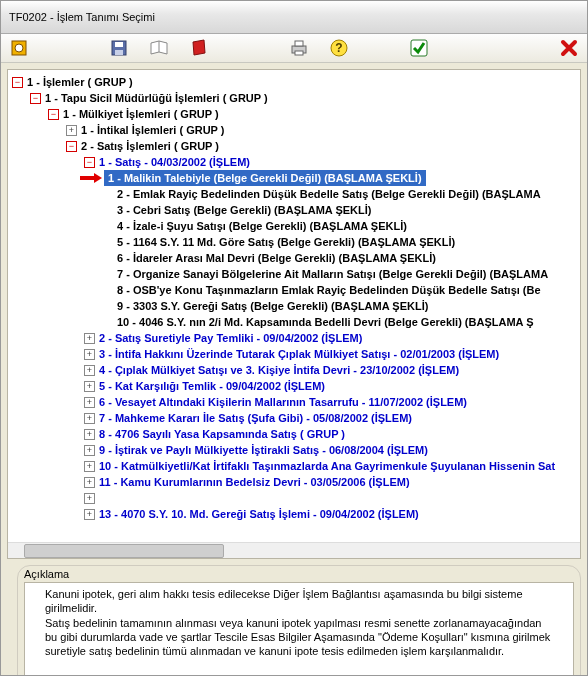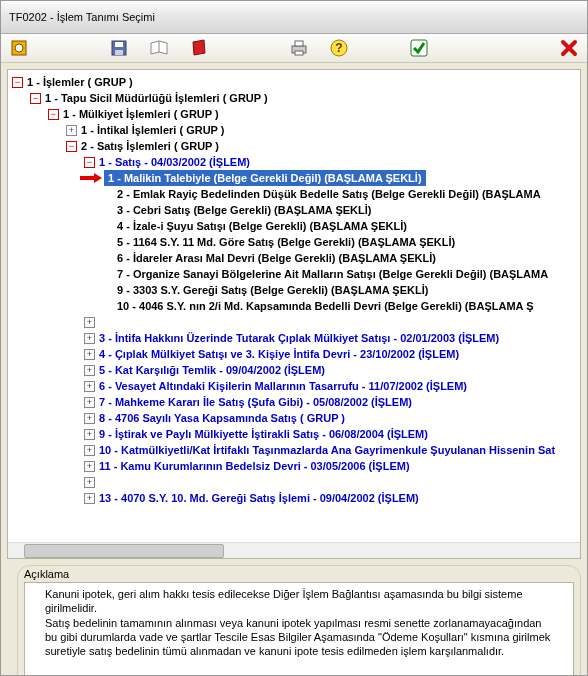--- a/index.html
+++ b/index.html
@@ -239,31 +239,37 @@
         <span class="label black">6 - İdareler Arası Mal Devri (Belge Gerekli) (BAŞLAMA ŞEKLİ)</span>
       </div>
     <div class="node">
         <span class="indent" style="width:90px"></span>
         <span class="dotspace"></span>
         <span class="label black">7 - Organize Sanayi Bölgelerine Ait Malların Satışı (Belge Gerekli Değil) (BAŞLAMA</span>
       </div>
     <div class="node">
         <span class="indent" style="width:90px"></span>
         <span class="dotspace"></span>
+        <span class="label black">8 - OSB'ye Konu Taşınmazların Emlak Rayiç Bedelinden Düşük Bedelle Satışı (Be</span>
+      </div>
+    <div class="node">
+        <span class="indent" style="width:90px"></span>
+        <span class="dotspace"></span>
         <span class="label black">9 - 3303 S.Y. Gereği Satış (Belge Gerekli) (BAŞLAMA ŞEKLİ)</span>
       </div>
     <div class="node">
         <span class="indent" style="width:90px"></span>
         <span class="dotspace"></span>
         <span class="label black">10 - 4046 S.Y. nın 2/i Md. Kapsamında Bedelli Devri (Belge Gerekli) (BAŞLAMA Ş</span>
       </div>
 
     <div class="node">
         <span class="indent" style="width:72px"></span>
         <span class="box">+</span>
+        <span class="label">2 - Satış Suretiyle Pay Temliki - 09/04/2002 (İŞLEM)</span>
       </div>
     <div class="node">
         <span class="indent" style="width:72px"></span>
         <span class="box">+</span>
         <span class="label">3 - İntifa Hakkını Üzerinde Tutarak Çıplak Mülkiyet Satışı - 02/01/2003 (İŞLEM)</span>
       </div>
     <div class="node">
         <span class="indent" style="width:72px"></span>
         <span class="box">+</span>
         <span class="label">4 - Çıplak Mülkiyet Satışı ve 3. Kişiye İntifa Devri - 23/10/2002 (İŞLEM)</span>

